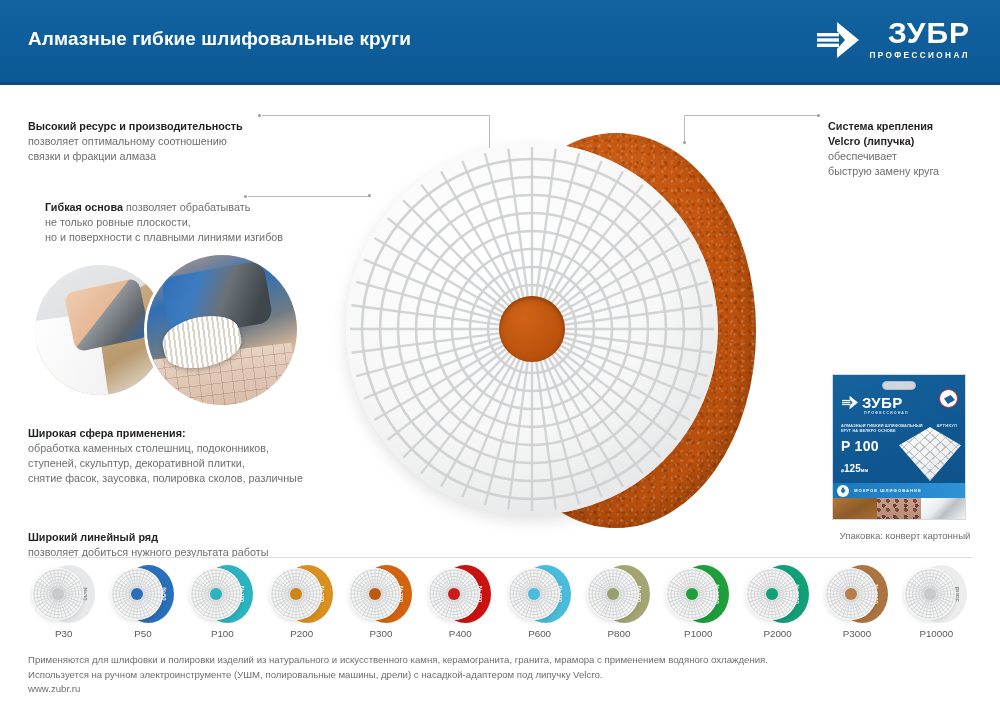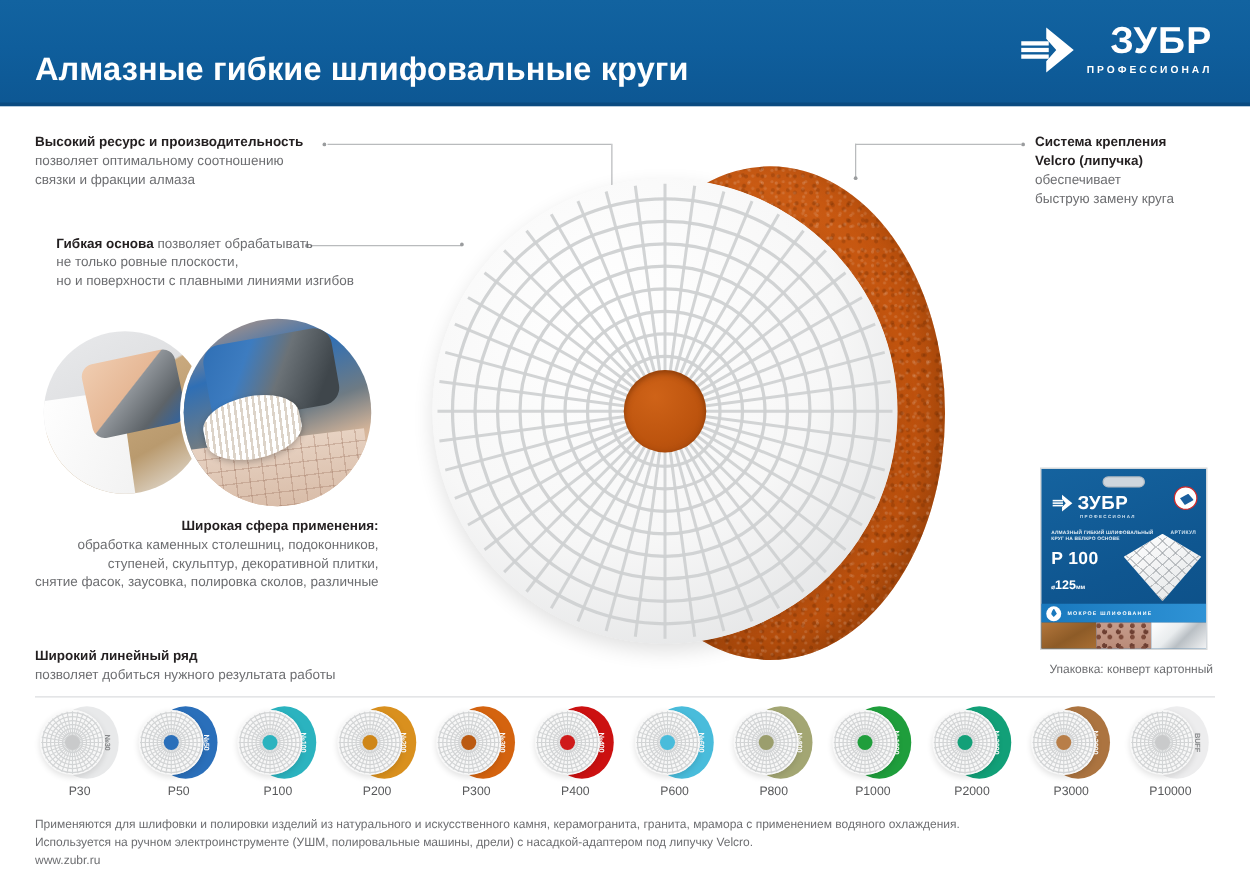--- a/index.html
+++ b/index.html
@@ -16,46 +16,46 @@
   .header {
     position: absolute; left:0; top:0; width:1000px; height:85px;
     background: linear-gradient(180deg,#1263a0 0%, #0f5e9c 45%, #0d5793 100%);
     overflow:hidden;
   }
   .header:after{
     content:""; position:absolute; left:0; right:0; bottom:0; height:3px;
     background:#0a4a80;
   }
   .header-title {
-    position:absolute; left:28px; top:40px;
-    color:#ffffff; font-size:26px; font-weight:bold; letter-spacing:0.1px;
+    position:absolute; left:28px; top:28px;
+    color:#ffffff; font-size:19px; font-weight:bold; letter-spacing:0.1px;
     white-space:nowrap;
   }
   .logo-wrap {
     position:absolute; right:30px; top:18px; height:52px;
     display:flex; align-items:flex-start;
   }
   .logo-mark { width:46px; height:40px; margin-right:8px; margin-top:2px; }
   .logo-text-col { display:flex; flex-direction:column; align-items:flex-end; }
   .logo-zubr {
     color:#fff; font-size:30px; font-weight:bold; line-height:30px;
     letter-spacing:1px; font-family:"Liberation Sans", sans-serif;
   }
   .logo-prof {
     color:#ffffff; font-size:8.2px; letter-spacing:2.4px; margin-top:3px;
     font-weight:bold;
   }
 
   
-  .callout { position:absolute; font-size:10.8px; line-height:15px; color:#6d6e71; }
+  .callout { position:absolute; font-size:10.8px; line-height:15px; color:#6d6e71;margin-top:12px; }
   .callout .line { display:block; white-space:nowrap; }
 
   #c-resource { left:28px; top:107px; }
   #c-flex     { left:45px; top:188px; }
-  #c-apply    { left:28px; top:414px;text-align:right; }
+  #c-apply    { left:28px; top:414px; }
   #c-lineup   { left:28px; top:518px; }
   #c-velcro   { left:828px; top:107px; }
 
   .callout .hd { font-size:10.8px; color:#231f20; font-weight:bold; display:block; white-space:nowrap;}
   .callout .hd-inline { color:#231f20; font-weight:bold; }
 
   
   .leader { position:absolute; background:#b9bbbd; }
   .leader.h { height:1px; }
   .leader.v { width:1px; }

